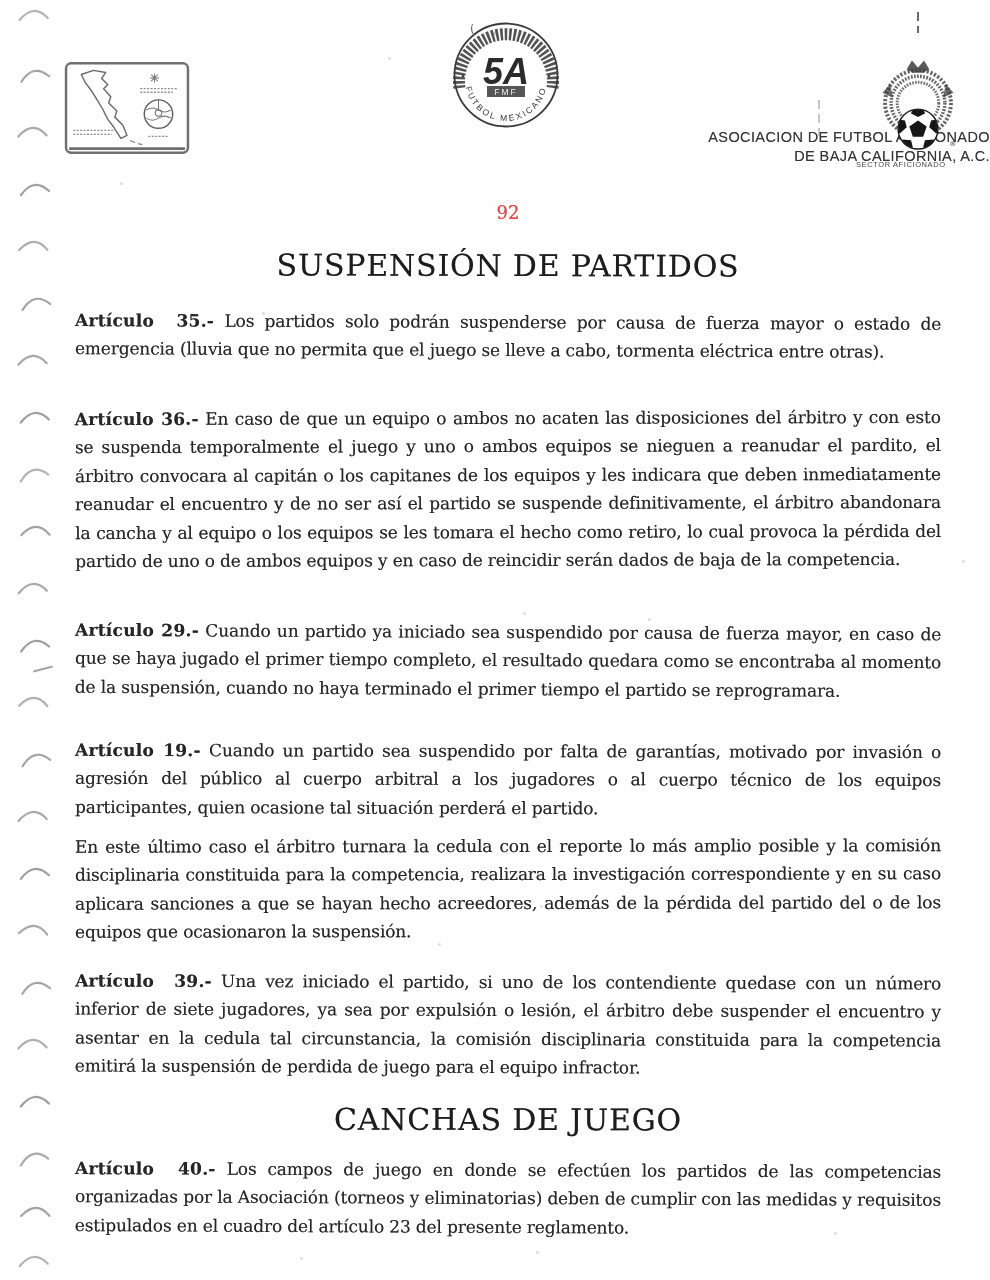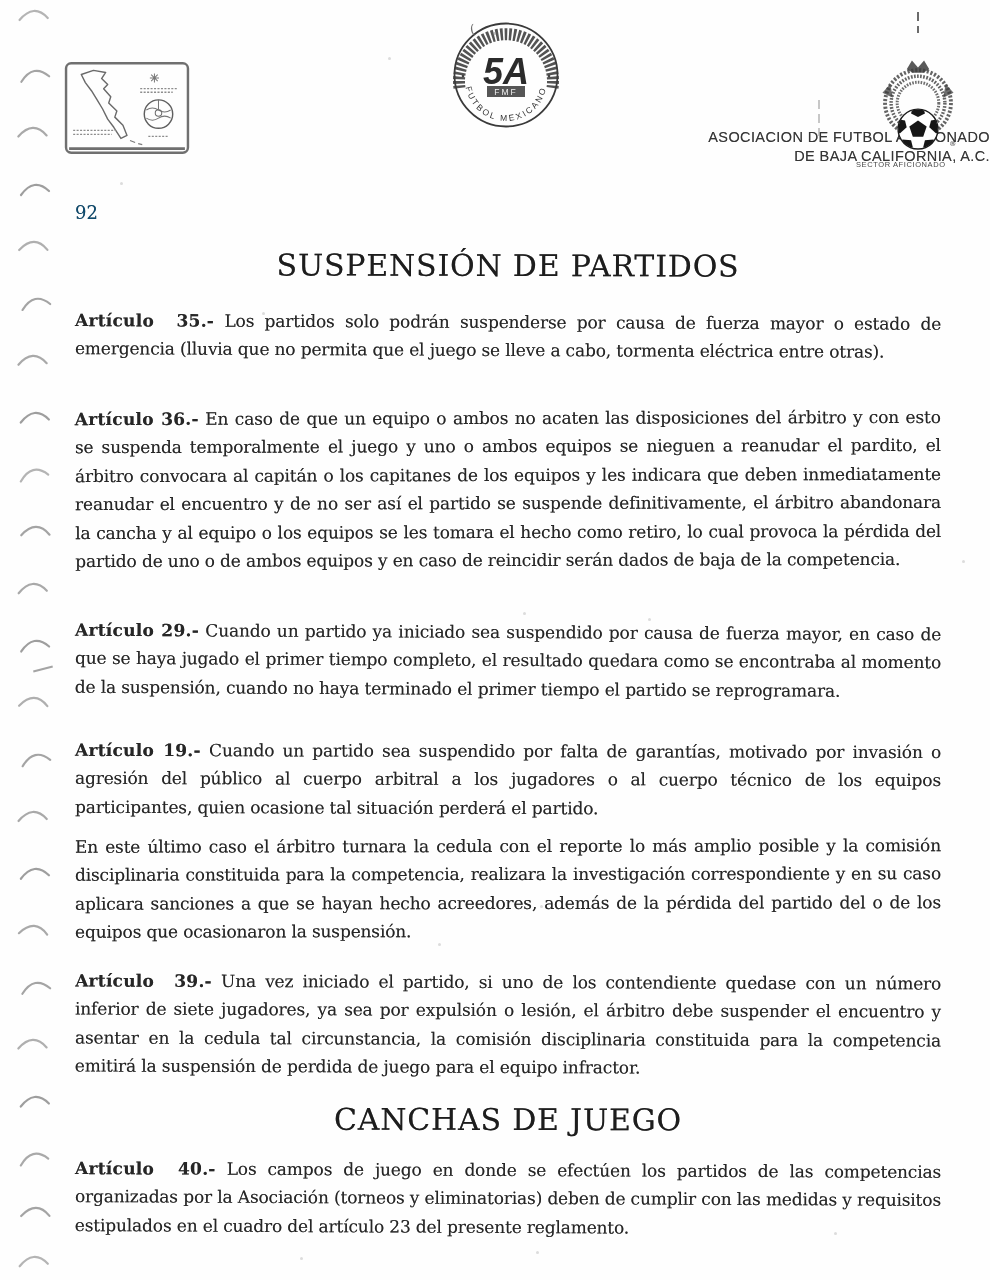--- a/index.html
+++ b/index.html
@@ -25,21 +25,21 @@
   }
   .crest{position:absolute;left:870px;top:58px;width:96px;height:104px;}
   .crest-caption{
     position:absolute;left:856px;top:160px;width:124px;
     text-align:left;
     font-family:"Liberation Sans", sans-serif;
     font-size:7.5px;letter-spacing:.6px;color:#474747;
   }
   .page-number{
     position:absolute;left:75px;width:866px;top:202px;
-    font-size:18px;color:#0c4a6e;
+    text-align:center;font-size:18px;color:#ef4444;
     text-shadow:0 0 .5px rgba(40,40,40,.5);
   }
   
   .blk{
     position:absolute;left:75px;width:866px;
     font-size:17px;line-height:28.4px;letter-spacing:-.15px;
     text-align:justify;
     text-shadow:0 0 .55px rgba(40,40,40,.55);
     margin:0;
   }

